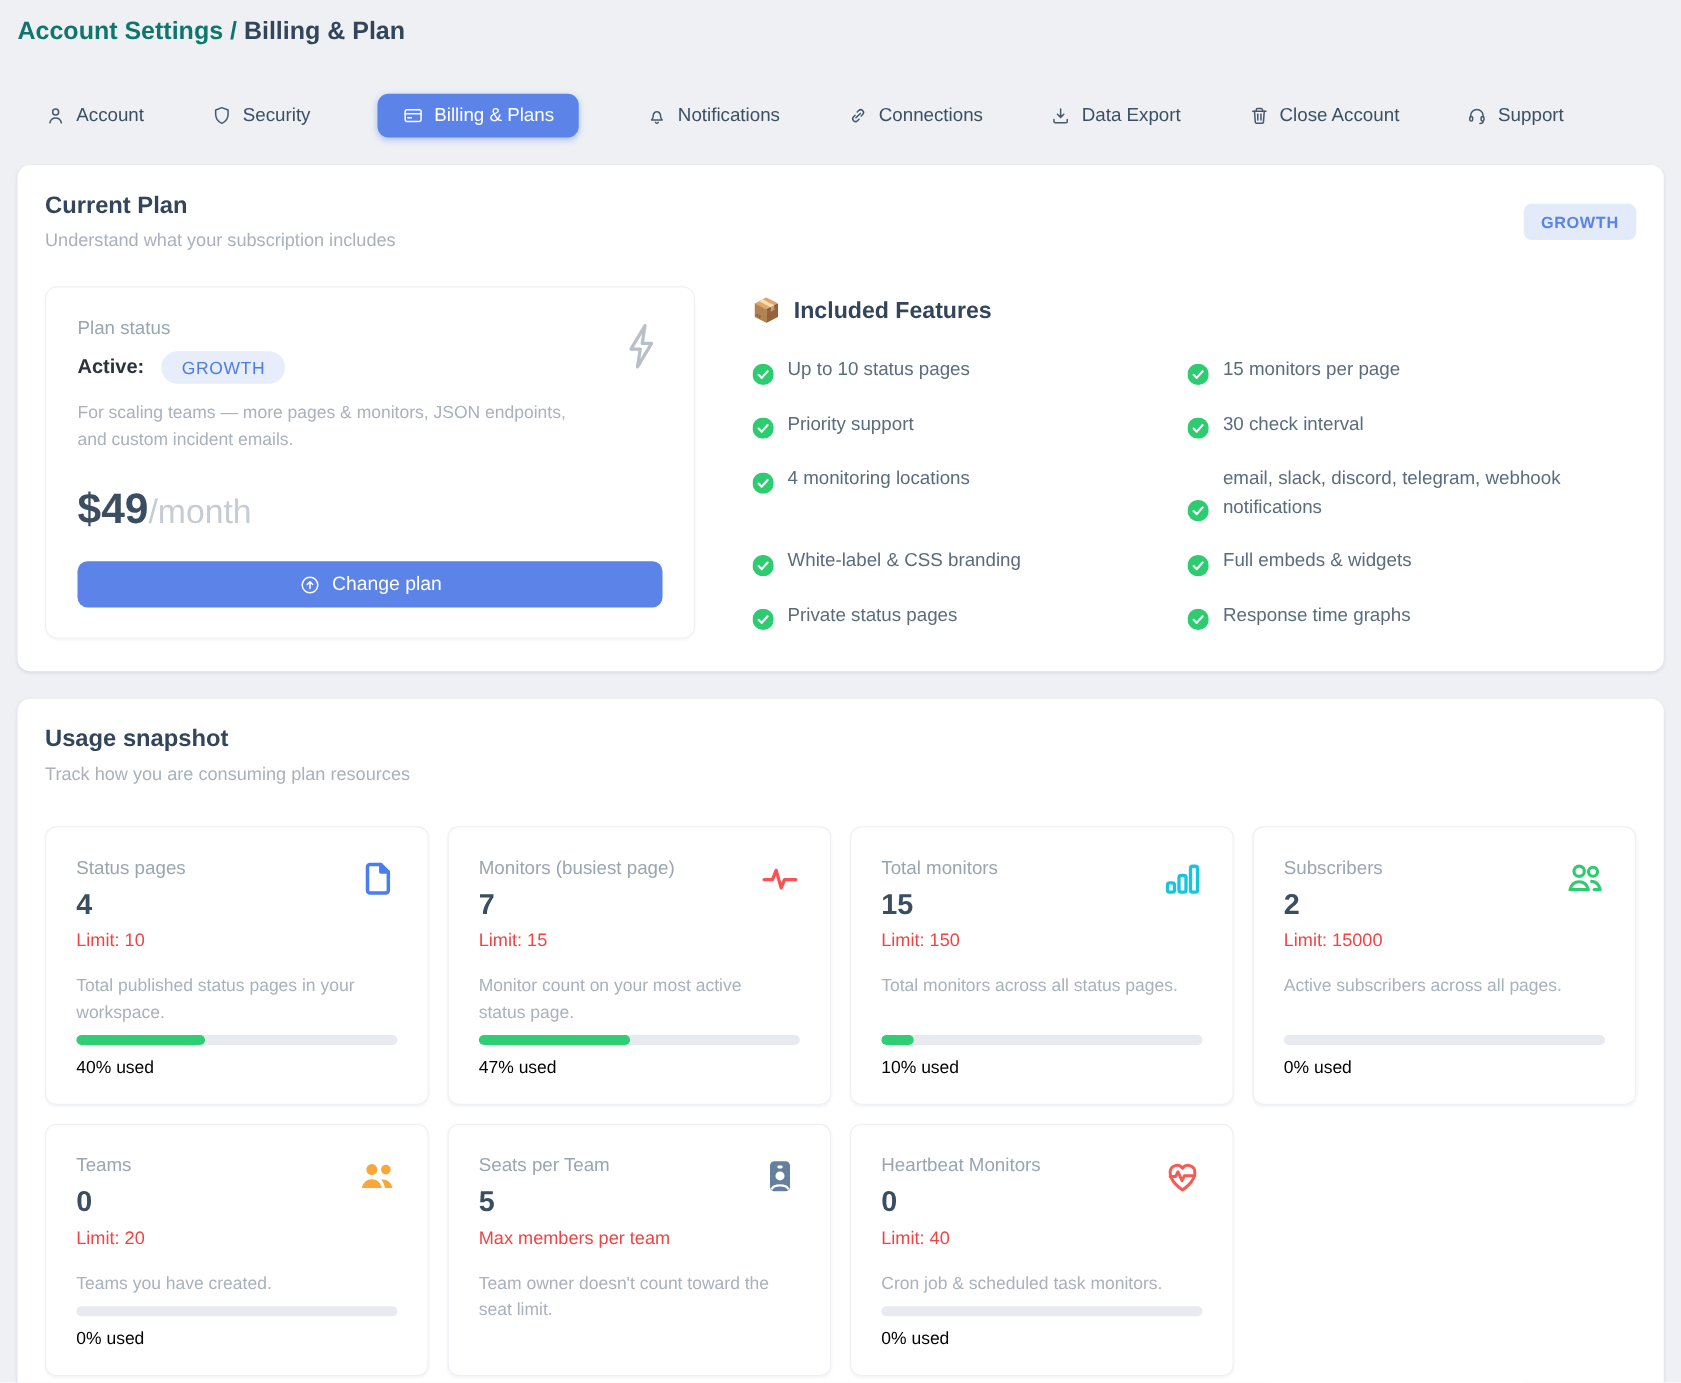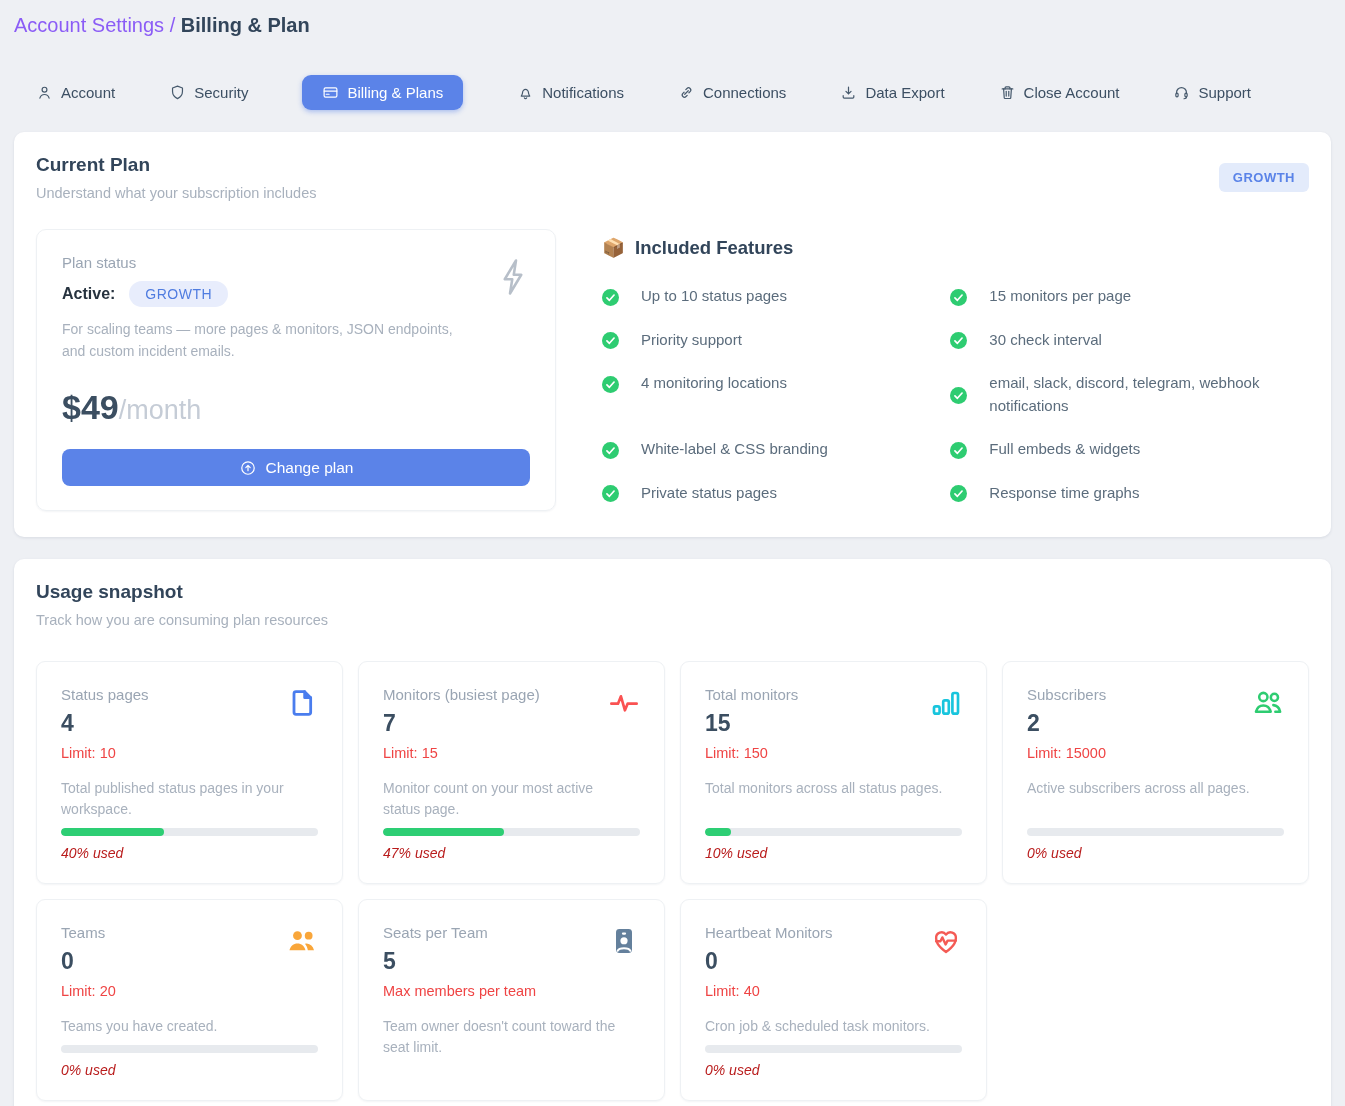--- a/index.html
+++ b/index.html
@@ -7,21 +7,21 @@
   body {
     font-family:"Liberation Sans", sans-serif;
     background:#eef0f4;
     color:#3b4e61;
     overflow:hidden;
   }
   .page { padding:12px 14px 0 14px; }
 
   
   .breadcrumb { font-size:20px; font-weight:700; padding-left:0; margin-top:2px; }
-  .breadcrumb .crumb-muted { color:#8b5cf6; font-weight:400; }
+  .breadcrumb .crumb-muted { color:#0f766e; font-weight:700; }
   .breadcrumb .crumb-current { color:#32455a; }
 
   
   .tabs { display:flex; align-items:center; gap:54px; margin-top:38px; padding-left:22px; }
   .tab { display:flex; align-items:center; gap:8px; font-size:15px; color:#3c4f63; cursor:pointer; white-space:nowrap; }
   .tab svg { width:17px; height:17px; stroke:#46596c; stroke-width:1.7; fill:none; stroke-linecap:round; stroke-linejoin:round; }
   .tab.active { background:#5b83e8; color:#ffffff; border-radius:9px; padding:9px 20px; box-shadow:0 2px 5px rgba(91,131,232,.45); }
   .tab.active svg { stroke:#ffffff; }
 
   
@@ -46,37 +46,37 @@
     background:#5b83e8; border:none; border-radius:8px; color:#fff; font-size:15.5px; font-family:inherit;
     margin-top:22px; cursor:pointer; }
   .change-btn svg { width:18px; height:18px; stroke:#fff; stroke-width:1.6; fill:none; stroke-linecap:round; stroke-linejoin:round; }
   .bolt { position:absolute; top:26px; right:24px; }
   .bolt svg { width:36px; height:42px; stroke:#b7bfc9; stroke-width:1.7; fill:none; stroke-linejoin:round; }
 
   
   .features { flex:1; padding-left:46px; padding-top:8px; }
   .features-head { display:flex; align-items:center; gap:10px; font-size:18.5px; font-weight:700; color:#32455a; }
   .features-grid { display:grid; grid-template-columns:1fr 1.06fr; row-gap:21px; column-gap:10px; margin-top:26px; align-items:start; }
-  .feature { display:flex; align-items:center; gap:22px; font-size:15px; color:#5b6c7c; line-height:1.5; padding-right:20px; }
+  .feature { display:flex; align-items:flex-end; gap:11px; font-size:15px; color:#5b6c7c; line-height:1.5; padding-right:20px; }
   .feature svg { width:17px; height:17px; flex-shrink:0; margin-top:2px; }
 
   
   .usage-grid { display:grid; grid-template-columns:repeat(4,1fr); gap:15px; margin-top:33px; }
   .usage-card { position:relative; border:1px solid #eef1f4; border-radius:9px; padding:24px 24px 22px 24px;
     box-shadow:0 1px 2px rgba(24,39,75,.05); display:flex; flex-direction:column; min-height:214px; }
   .usage-card.short { min-height:194px; }
   .u-label { font-size:15px; color:#9aa5b3; padding-right:46px; }
   .u-value { font-size:23px; font-weight:700; color:#3b4e61; margin-top:7px; }
   .u-limit { font-size:14.5px; color:#ef4444; margin-top:8px; }
   .u-desc { font-size:14px; color:#a8b1bd; line-height:1.5; margin-top:17px; flex:1; padding-right:6px; }
   .u-icon { position:absolute; top:25px; right:24px; width:32px; height:32px; }
   .u-icon svg { width:32px; height:32px; }
   .track { height:8px; background:#e7eaee; border-radius:5px; overflow:hidden; margin-top:8px; }
   .fill { height:100%; background:#2dce74; border-radius:5px; width:0; }
-  .u-pct { font-size:14px; color:#b91c1c; margin-top:9px;font-style:italic; }
+  .u-pct { font-size:14px; color:#000000; margin-top:9px; }
 </style>
 </head>
 <body>
 
 <div class="page">
 
   <div class="breadcrumb">
     <span class="crumb-muted">Account Settings</span><span class="crumb-muted"> / </span><span class="crumb-current">Billing &amp; Plan</span>
   </div>
 

